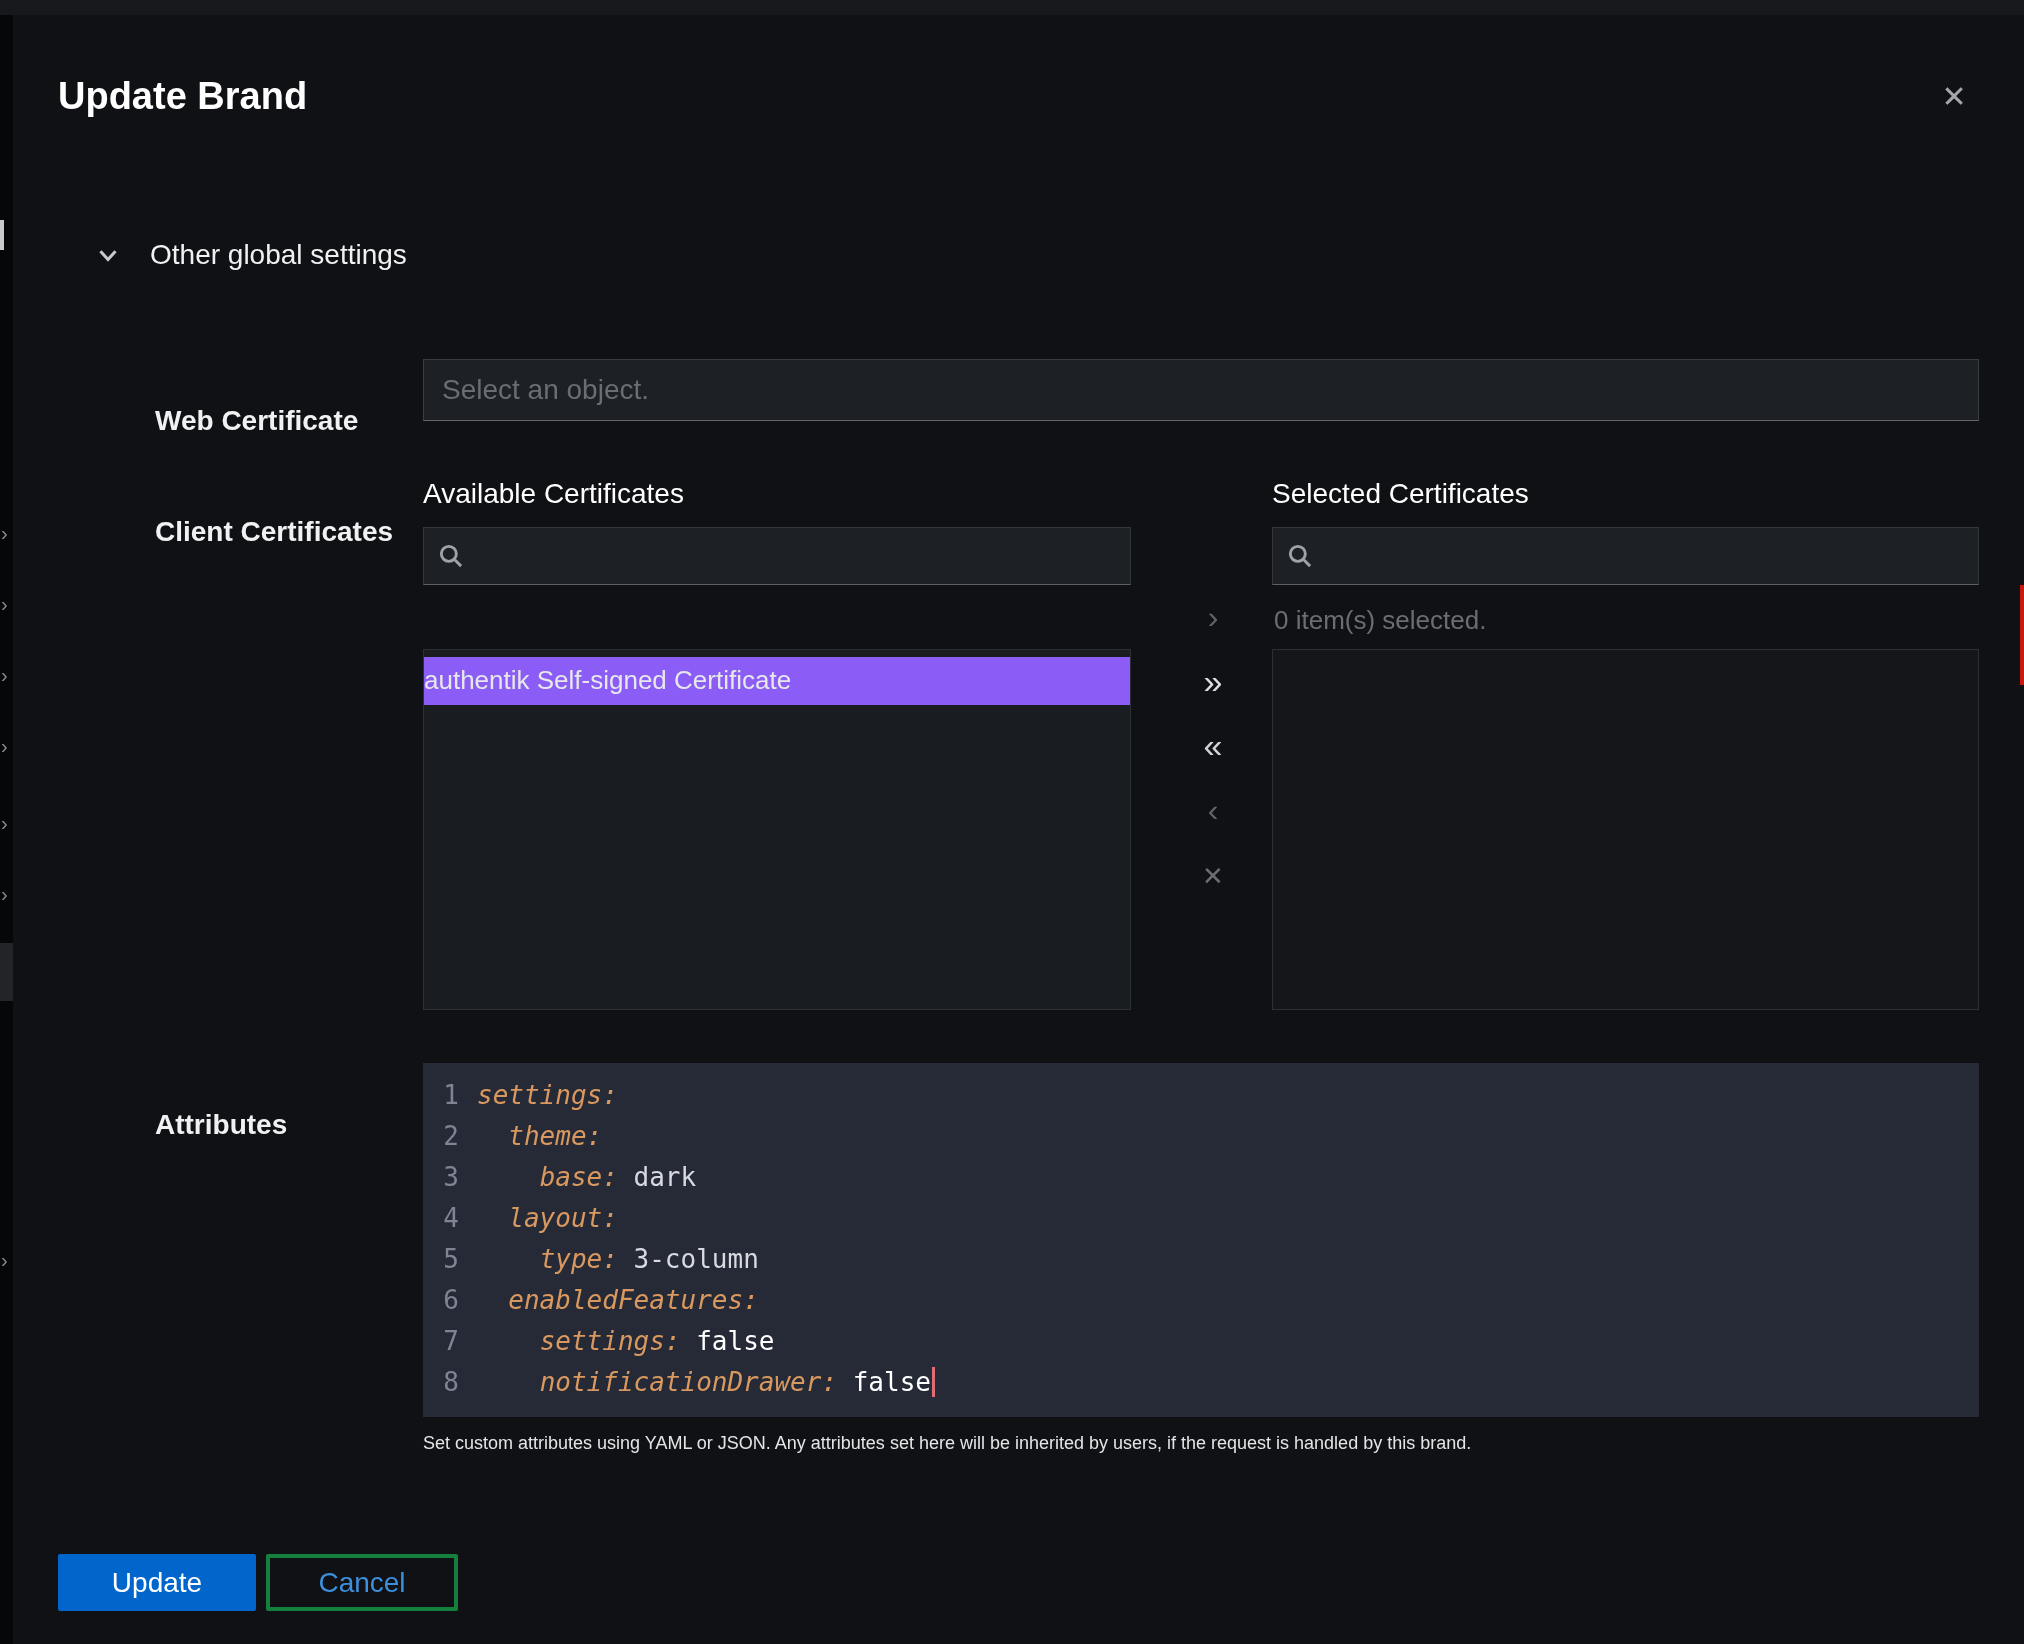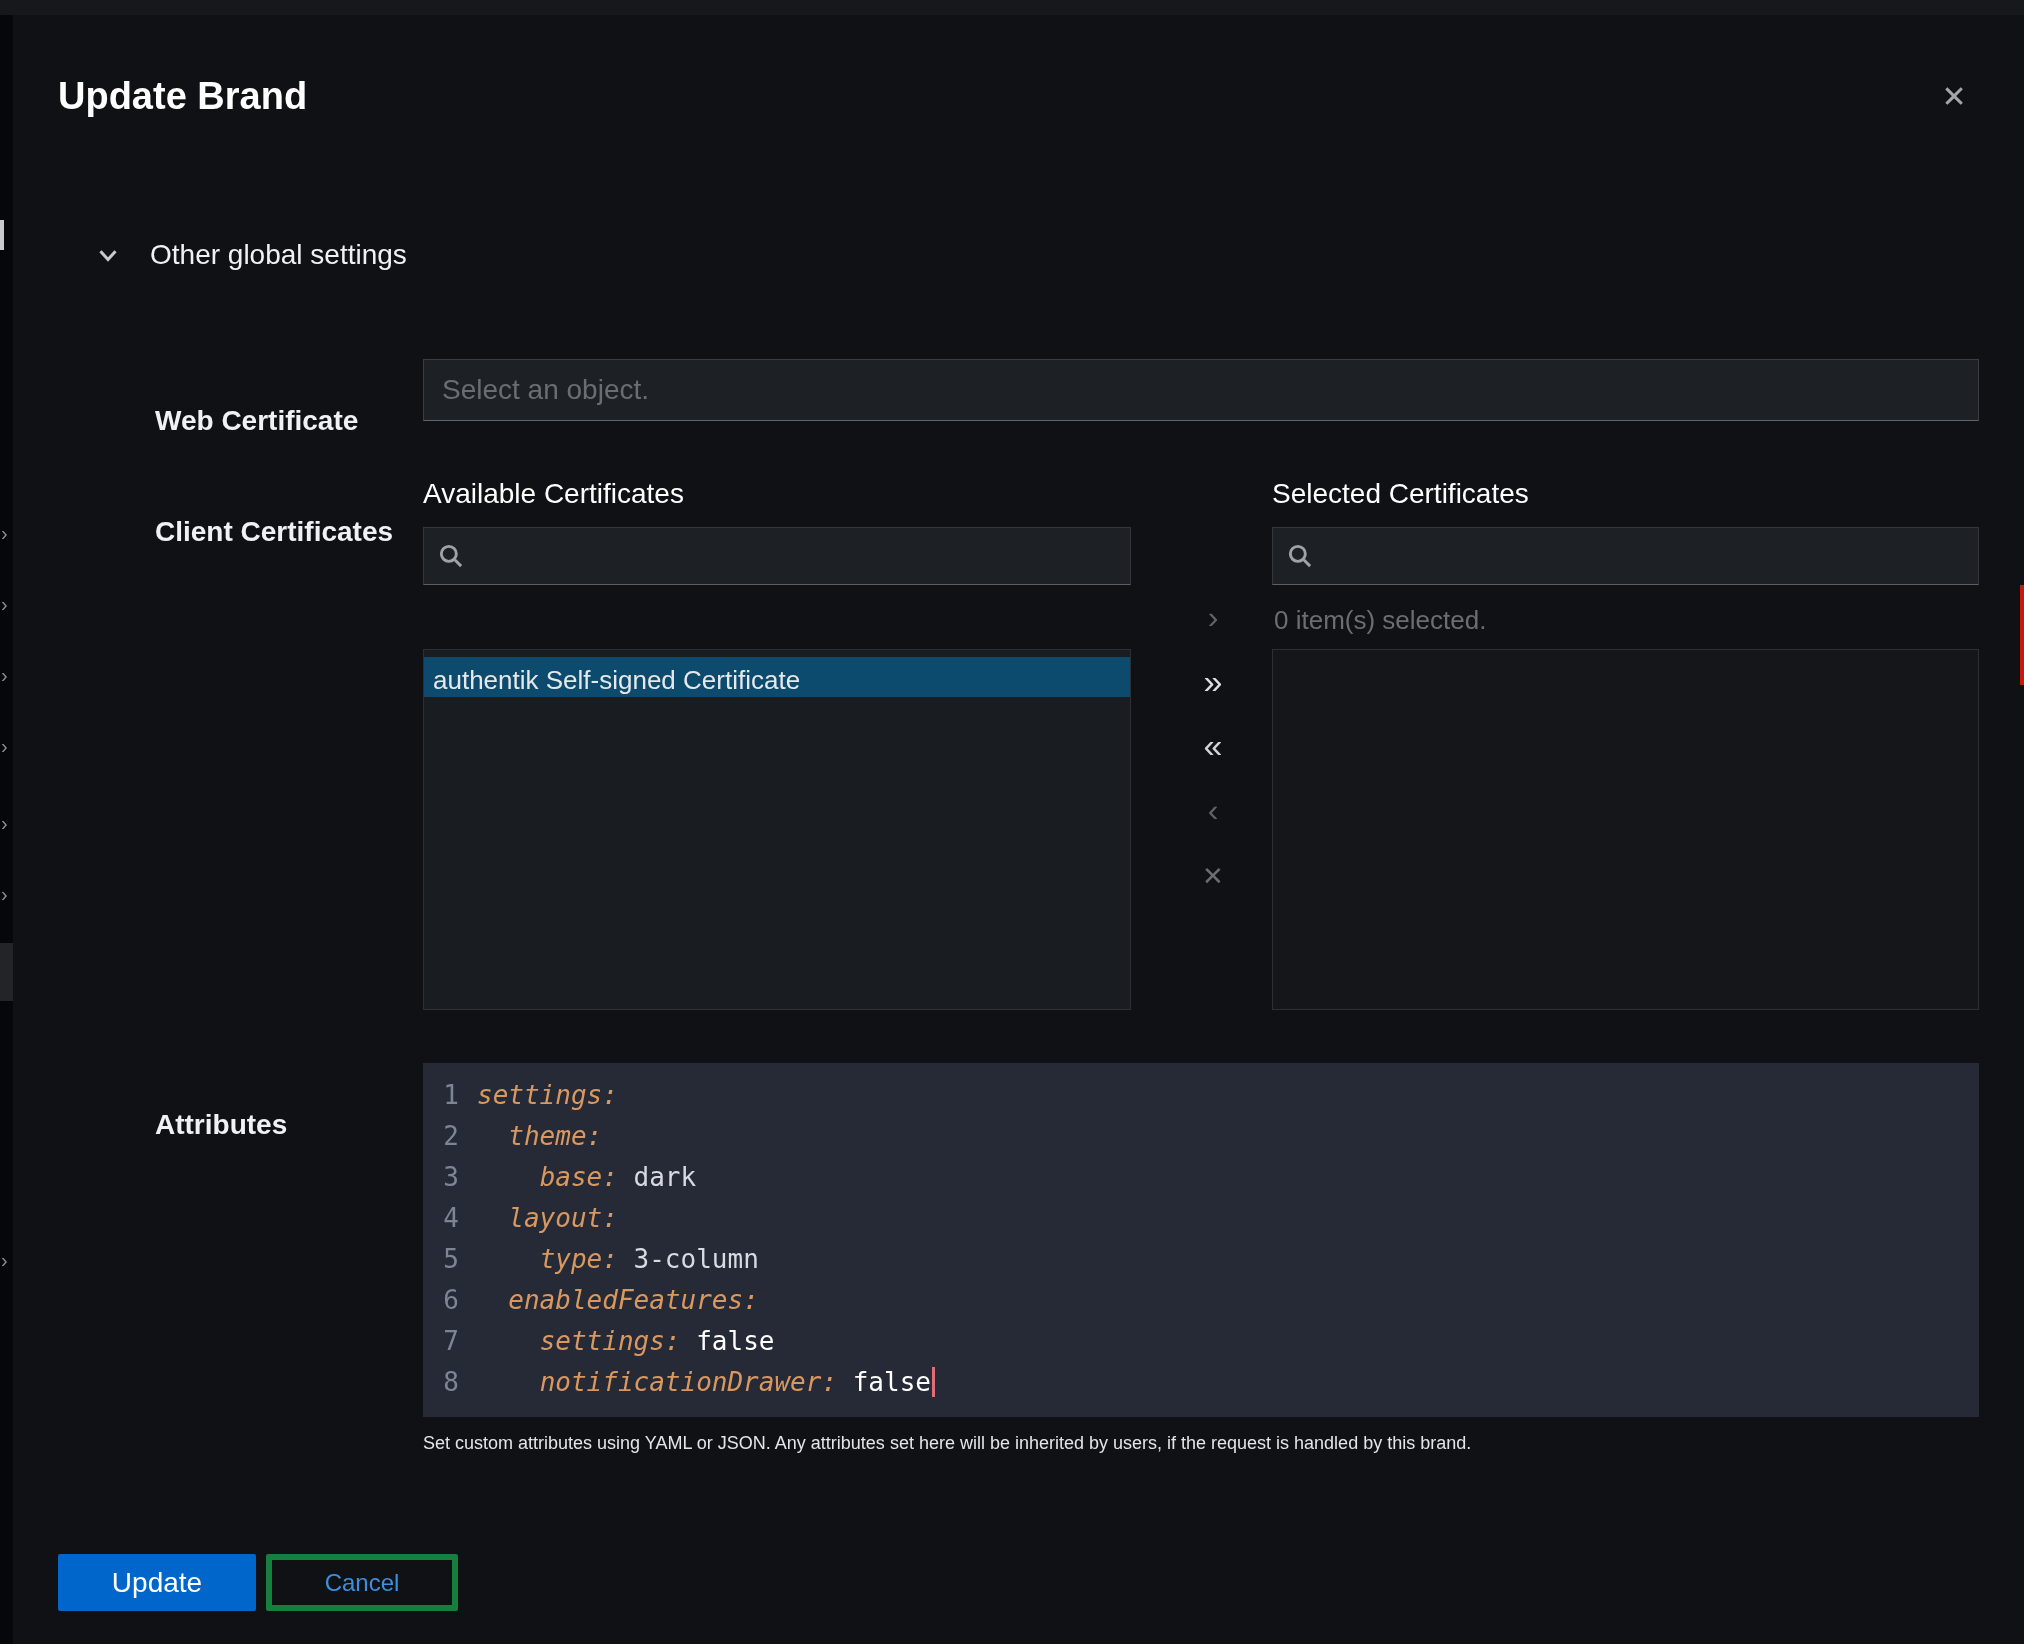--- a/index.html
+++ b/index.html
@@ -47,22 +47,22 @@
   .search-sel   { left:1259px; width:707px; }
   .search-box svg { flex:none; }
   .search-box input { flex:1; background:transparent; border:none; outline:none; color:#e8e8e8;
                       font-size:26px; font-family:"Liberation Sans", sans-serif; }
 
   .sel-status { position:absolute; left:1261px; top:590px; font-size:26px; color:#6a6e73; }
 
   .list-box { position:absolute; top:634px; height:361px; border:1px solid #2c2f34; }
   .list-avail { left:410px; width:708px; background:#191c21; padding-top:7px; }
   .list-sel   { left:1259px; width:707px; background:#141619; }
-  .list-item  { height:40px; line-height:46px; background:#0c4a6e; color:#e6e8ea;
-                font-size:26px; padding-left:9px; cursor:pointer; white-space:nowrap; overflow:hidden; }
+  .list-item  { height:48px; line-height:46px; background:#8b5cf6; color:#e6e8ea;
+                font-size:26px; padding-left:0; cursor:pointer; white-space:nowrap; overflow:hidden; }
 
   .xfer-btn { position:absolute; left:1165px; width:70px; height:44px; background:none; border:none;
               text-align:center; cursor:pointer; font-family:"Liberation Sans", sans-serif; }
   .xfer-0 { top:580px; font-size:32px; color:#5f6368; }
   .xfer-1 { top:644px; font-size:34px; color:#dcdee0; }
   .xfer-2 { top:708px; font-size:34px; color:#d2d4d6; }
   .xfer-3 { top:773px; font-size:32px; color:#5f6368; }
   .xfer-4 { top:839px; font-size:26px; color:#6a6e73; }
 
   .code-editor { position:absolute; left:410px; top:1048px; width:1556px; height:354px;
@@ -77,22 +77,22 @@
   .tok-plain { color:#d7dae0; }
   .cm-cursor { display:inline-block; width:3px; height:30px; background:#e06c75;
                vertical-align:text-bottom; margin-left:1px; }
 
   .attr-help { position:absolute; left:410px; top:1418px; width:1530px; font-size:18px; color:#e3e5e7; }
 
   .btn-update { position:absolute; left:45px; top:1539px; min-width:198px; height:57px;
                 background:#0066cc; color:#ffffff; border:none; border-radius:2px;
                 font-size:28px; font-family:"Liberation Sans", sans-serif; cursor:pointer; }
   .btn-cancel { position:absolute; left:253px; top:1539px; min-width:192px; height:57px;
-                background:transparent; color:#3c8fdd; border:6px solid #15803d; border-radius:2px;
-                font-size:24px; font-family:"Liberation Sans", sans-serif; cursor:pointer; }
+                background:transparent; color:#3c8fdd; border:4px solid #15803d; border-radius:2px;
+                font-size:28px; font-family:"Liberation Sans", sans-serif; cursor:pointer; }
 </style>
 </head>
 <body>
 
 <div class="top-strip"></div>
 <div class="left-strip">
   <div class="scroll-thumb"></div>
   <div class="side-highlight"></div>
 <div class="side-chevron" style="top: 508px;">›</div>
     <div class="side-chevron" style="top: 579px;">›</div>

